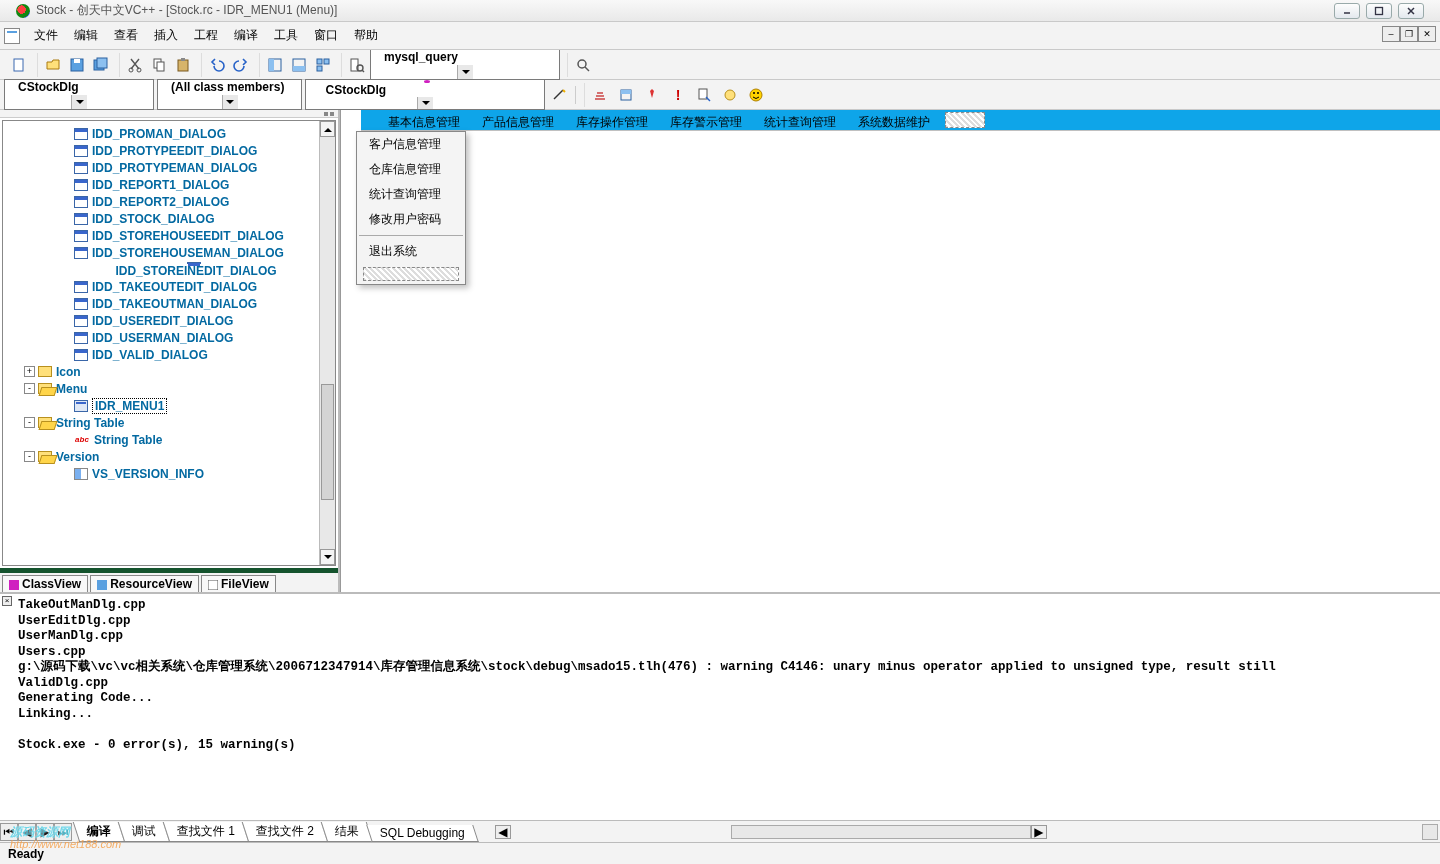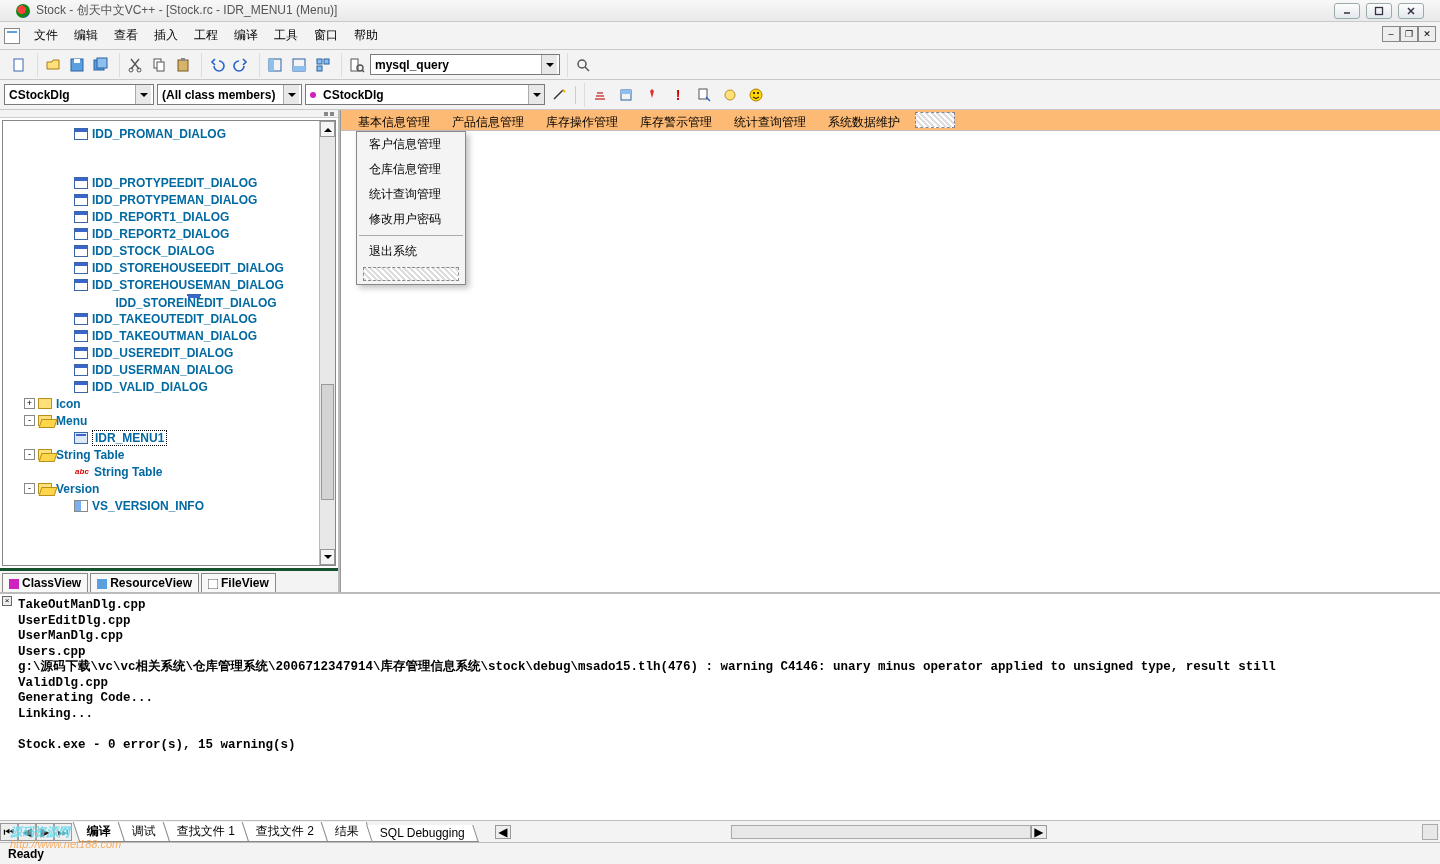--- a/index.html
+++ b/index.html
@@ -21,21 +21,21 @@
 .menu-item { padding:4px 8px; cursor:pointer; color:#000;}
 .mdi-controls { position:absolute; right:4px; top:4px; display:flex; gap:0;}
 .mdi-btn { width:18px; height:16px; border:1px solid #888; background:#eee; display:flex; align-items:center; justify-content:center; font-size:9px; cursor:pointer;}
 
 
 .toolbar-row { height:30px; background:#f3f3f3; border-bottom:1px solid #c9c9c9; display:flex; align-items:center; padding:2px 4px; gap:3px;}
 .tb-group { display:flex; align-items:center; gap:2px; padding:0 4px; border-left:1px solid #ddd; height:24px;}
 .tb-group:first-child{border-left:none;}
 .tb-btn { width:22px; height:22px; display:flex; align-items:center; justify-content:center; border:1px solid transparent; cursor:pointer;}
 .tb-btn svg { width:16px; height:16px; }
-.dropdown { display:flex; align-items:center; background:#fff; border:1px solid #7a7a7a; height:21px;}
+.dropdown { display:flex; align-items:center; background:#fff; border:1px solid #7a7a7a; height:31px;flex-direction:column;}
 .dropdown input { border:none; outline:none; height:19px; padding:0 4px; font-size:12px;}
 .dropdown .dd-arrow { width:16px; height:19px; background:#e8e8e8; border-left:1px solid #aaa; display:flex; align-items:center; justify-content:center; cursor:pointer;}
 .dd-arrow::before{content:"";border:4px solid transparent;border-top-color:#000;margin-top:4px;}
 .debug-icons { display:flex; gap:4px; align-items:center;}
 
 
 .main-area { display:flex; height: calc(864px - 22px - 28px - 30px - 30px - 250px - 22px); }
 .left-panel { width:340px; border-right:2px solid #bbb; display:flex; flex-direction:column; background:#fff; position:relative;}
 .left-panel .top-grip { height:8px; background:#f3f3f3; border-bottom:1px solid #ccc; display:flex; justify-content:flex-end; align-items:center; padding-right:4px; gap:2px;}
 .grip-dot{width:4px;height:4px;background:#888;}
@@ -55,27 +55,27 @@
 .tree-label { font-weight:bold; color:#0369a1;}
 .tree-item.selected .tree-label { border:1px dotted #000; padding:0 2px; background:#fff;}
 .scrollbar-v { width:16px; background:#e8e8e8; border-left:1px solid #bbb; position:absolute; right:0; top:0; bottom:0; display:flex; flex-direction:column;}
 .sb-btn{height:16px;background:#f4f4f4;border:1px solid #999;display:flex;align-items:center;justify-content:center;cursor:pointer;}
 .sb-btn::before{content:"";border:4px solid transparent;}
 .sb-btn.up::before{border-bottom-color:#000;margin-bottom:3px;}
 .sb-btn.down::before{border-top-color:#000;margin-top:3px;}
 .sb-track{flex:1;position:relative;}
 .sb-thumb{position:absolute;left:1px;right:1px;top:60%;height:28%;background:#d4d4d4;border:1px solid #999;}
 
-.left-tabs { display:flex; height:24px; background:#f3f3f3; border-top:3px solid #14532d; padding:2px 2px 0 2px; gap:2px;}
+.left-tabs { display:flex; height:24px; background:#f3f3f3; border-top:5px solid #14532d; padding:2px 2px 0 2px; gap:2px;}
 .left-tab { border:1px solid #888; border-bottom:none; padding:2px 6px; background:#f8f8f8; display:flex; align-items:center; gap:3px; cursor:pointer; font-size:11px;}
 .left-tab .ico{width:10px;height:10px;}
 
 
 .right-panel{ flex:1; background:#fff; display:flex; flex-direction:column; border-left:1px solid #999;}
-.menu-editor-bar { height:21px; border-bottom:1px solid #c0c0c0; background:#fdba74; display:flex; align-items:stretch; padding-left:6px;}
+.menu-editor-bar { height:21px; border-bottom:1px solid #c0c0c0; background:#0ea5e9; display:flex; align-items:stretch; padding-left:16px;margin-left:20px;}
 .me-item { padding:3px 10px; cursor:pointer; color:#000; border:1px solid transparent;}
 .me-placeholder{ width:40px; margin:2px 4px; border:1px dashed #888; background:repeating-linear-gradient(45deg,#ddd 0 2px,#fff 2px 4px);}
 .dd-menu { position:absolute; left:356px; top: calc(22px + 28px + 30px + 30px + 21px); width:110px; background:#f4f4f4; border:1px solid #888; box-shadow:3px 3px 6px rgba(0,0,0,.25); z-index:10;}
 .dd-menu .dd-item{ padding:4px 12px; cursor:pointer; text-align:left; color:#000;}
 .dd-menu .dd-sep{height:1px;background:#aaa;margin:3px 2px;}
 .dd-menu .dd-ph{height:14px;margin:3px 6px;border:1px dashed #888;background:repeating-linear-gradient(45deg,#ddd 0 2px,#fff 2px 4px);}
 
 
 .output-area { height:250px; border-top:2px solid #bbb; display:flex; flex-direction:column; background:#fff; position:relative;}
 .out-close{position:absolute;left:2px;top:2px;width:10px;height:10px;border:1px solid #666;font-size:8px;line-height:8px;text-align:center;cursor:pointer;background:#eee;}
@@ -324,21 +324,21 @@
         <div class="grip-dot"></div>
         <div class="grip-dot"></div>
       </div>
     <div class="tree-wrap">
       <div class="tree" id="tree">
           <div class="tree-item" style="padding-left: 54px;">
             <span class="expand blank"></span>
             <span class="dlg-icon"></span>
             <span class="tree-label">IDD_PROMAN_DIALOG</span>
           </div>
-          <div class="tree-item" style="padding-left: 54px; margin-top: 32px;">
+          <div class="tree-item" style="padding-left: 54px;">
             <span class="expand blank"></span>
             <span class="dlg-icon"></span>
             <span class="tree-label">IDD_PROTYPEEDIT_DIALOG</span>
           </div>
           <div class="tree-item" style="padding-left: 54px;">
             <span class="expand blank"></span>
             <span class="dlg-icon"></span>
             <span class="tree-label">IDD_PROTYPEMAN_DIALOG</span>
           </div>
           <div class="tree-item" style="padding-left: 54px;">

